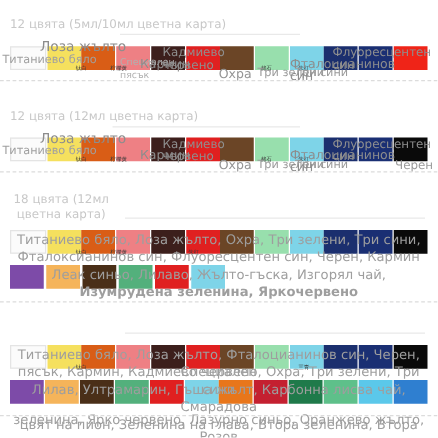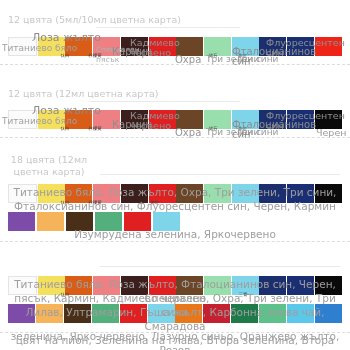--- a/index.html
+++ b/index.html
@@ -196,21 +196,22 @@
       <div class="sw" style="width:27px;background:#7d4ba8;margin-right:2px;"></div>
       <div class="sw" style="width:27px;background:#f5b45a;margin-right:2px;"></div>
       <div class="sw" style="width:27px;background:#4a2f18;margin-right:2px;"></div>
       <div class="sw" style="width:27px;background:#53b07c;margin-right:2px;"></div>
       <div class="sw" style="width:27px;background:#e02020;margin-right:2px;"></div>
       <div class="sw" style="width:27px;background:#7ed4e8;"></div>
     </div>
 
     <div class="desc" style="top:33px;">Титаниево бяло, Лоза жълто, Охра, Три зелени, Три сини,</div>
     <div class="desc" style="top:47px;">Фталоксианинов син, Флуоресцентен син, Черен, Кармин</div>
-    <div class="desc" style="top:75px;">Изумрудена зеленина, Яркочервено</div>
+    <div class="desc" style="top:61px;">Леак синьо, Лилаво, Жълто-гъска, Изгорял чай,</div>
+    <div class="desc" style="top:75px;font-weight:bold;">Изумрудена зеленина, Яркочервено</div>
 
     <div class="dashed" style="top:89px;"></div>
   </div>
 
   <div class="section" style="top:242px;height:108px;">
     <div class="rule" style="left:100px;top:24px;width:240px;"></div>
 
     <div class="strip" style="top:34px;">
       <div class="sw" style="width:27px;background:#fbfbfb;border:1px solid #e4e4e4;height:17px;"></div>
       <div class="sw" style="width:27px;background:#f5e05e;"></div>

